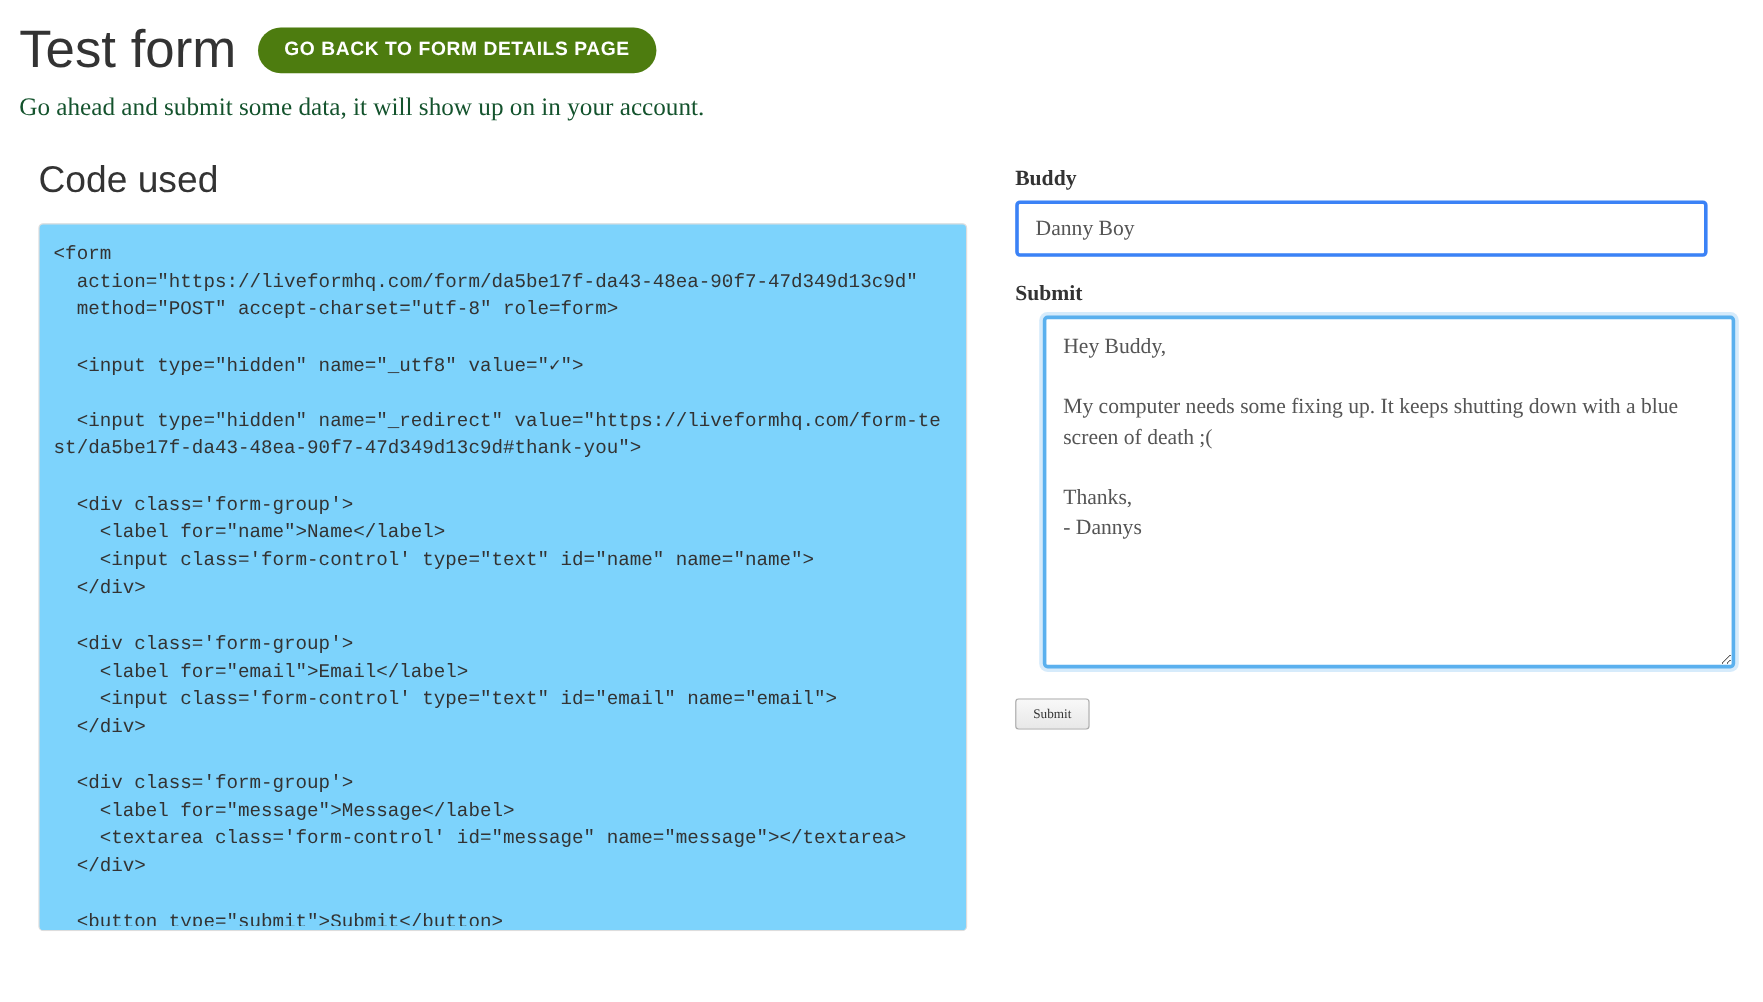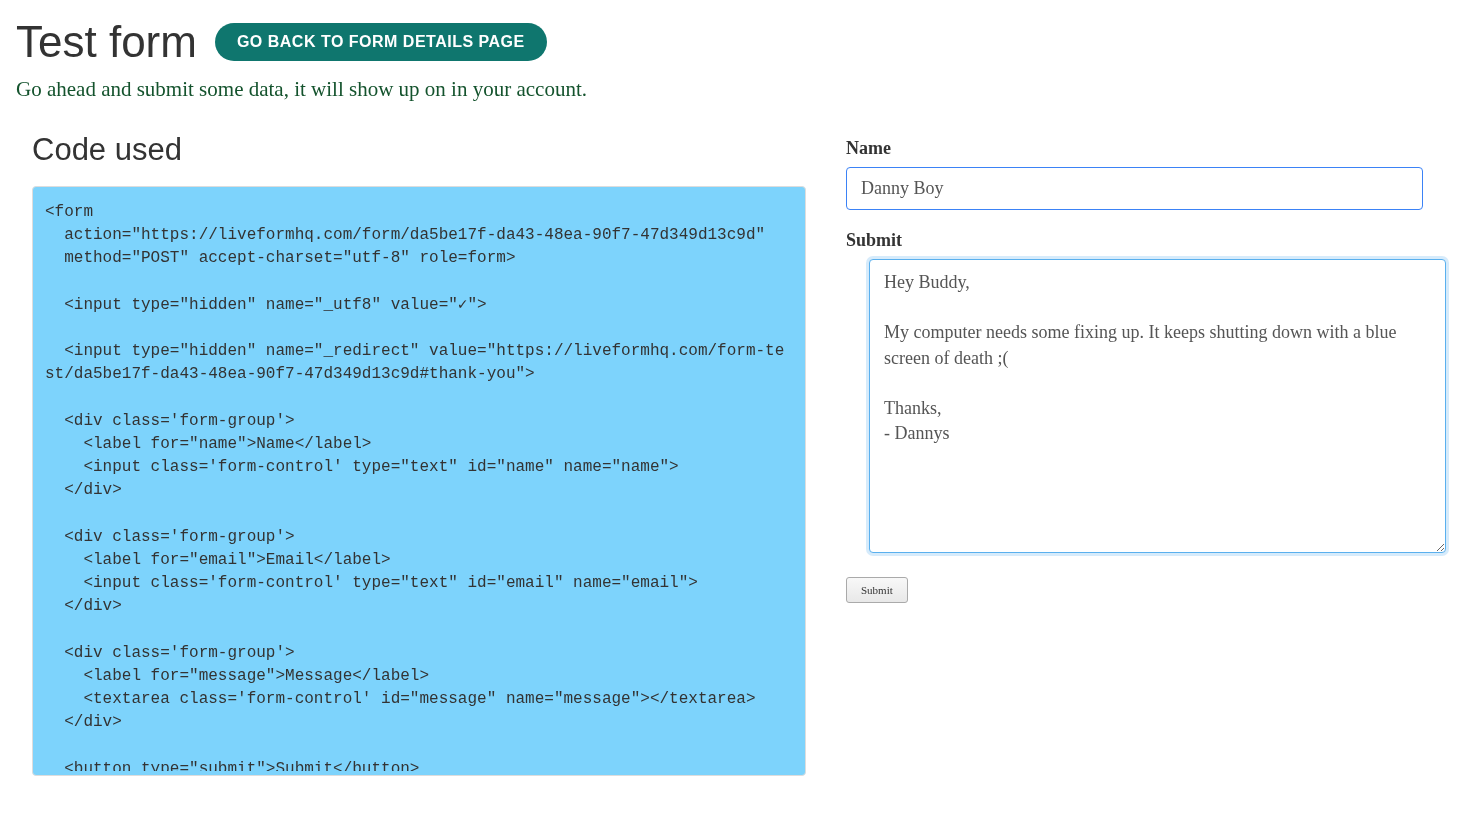--- a/index.html
+++ b/index.html
@@ -20,21 +20,21 @@
       margin-bottom: 10px;
       margin-top: 17px;
     }
     .page-title {
       font-size: 44px;
       font-weight: 400;
       color: #333;
       font-family: 'Segoe UI', Tahoma, sans-serif;
     }
     .back-button {
-      background: #0f766e;
+      background: #4d7c0f;
       color: #fff;
       border: none;
       border-radius: 22px;
       padding: 10px 22px;
       font-size: 16px;
       font-weight: 700;
       letter-spacing: 0.5px;
       cursor: pointer;
       font-family: Arial, sans-serif;
     }
@@ -99,21 +99,21 @@
       font-weight: 700;
       font-size: 18px;
       margin-bottom: 8px;
       color: #333;
       font-family: Georgia, serif;
     }
     .form-control {
       width: 100%;
       padding: 10px 14px;
       font-size: 18px;
-      border: 1px solid #3b82f6;
+      border: 3px solid #3b82f6;
       border-radius: 4px;
       font-family: Georgia, serif;
       color: #555;
       background: #fff;
     }
     textarea.form-control {
       height: 294px;
       resize: both;
       line-height: 1.4;
       margin-left: 23px;
@@ -171,21 +171,21 @@
     &lt;textarea class='form-control' id="message" name="message"&gt;&lt;/textarea&gt;
   &lt;/div&gt;
 
   &lt;button type="submit"&gt;Submit&lt;/button&gt;
 &lt;/form&gt;</div>
     </div>
   </div>
 
   <div class="right-col">
     <div class="form-group">
-      <label class="form-label">Name</label>
+      <label class="form-label">Buddy</label>
       <input type="text" class="form-control" value="Danny Boy" style="">
     </div>
 
 
     <div class="form-group">
       <label class="form-label">Submit</label>
       <textarea class="form-control focused" style="">Hey Buddy,
 
 My computer needs some fixing up. It keeps shutting down with a blue screen of death ;(
 

